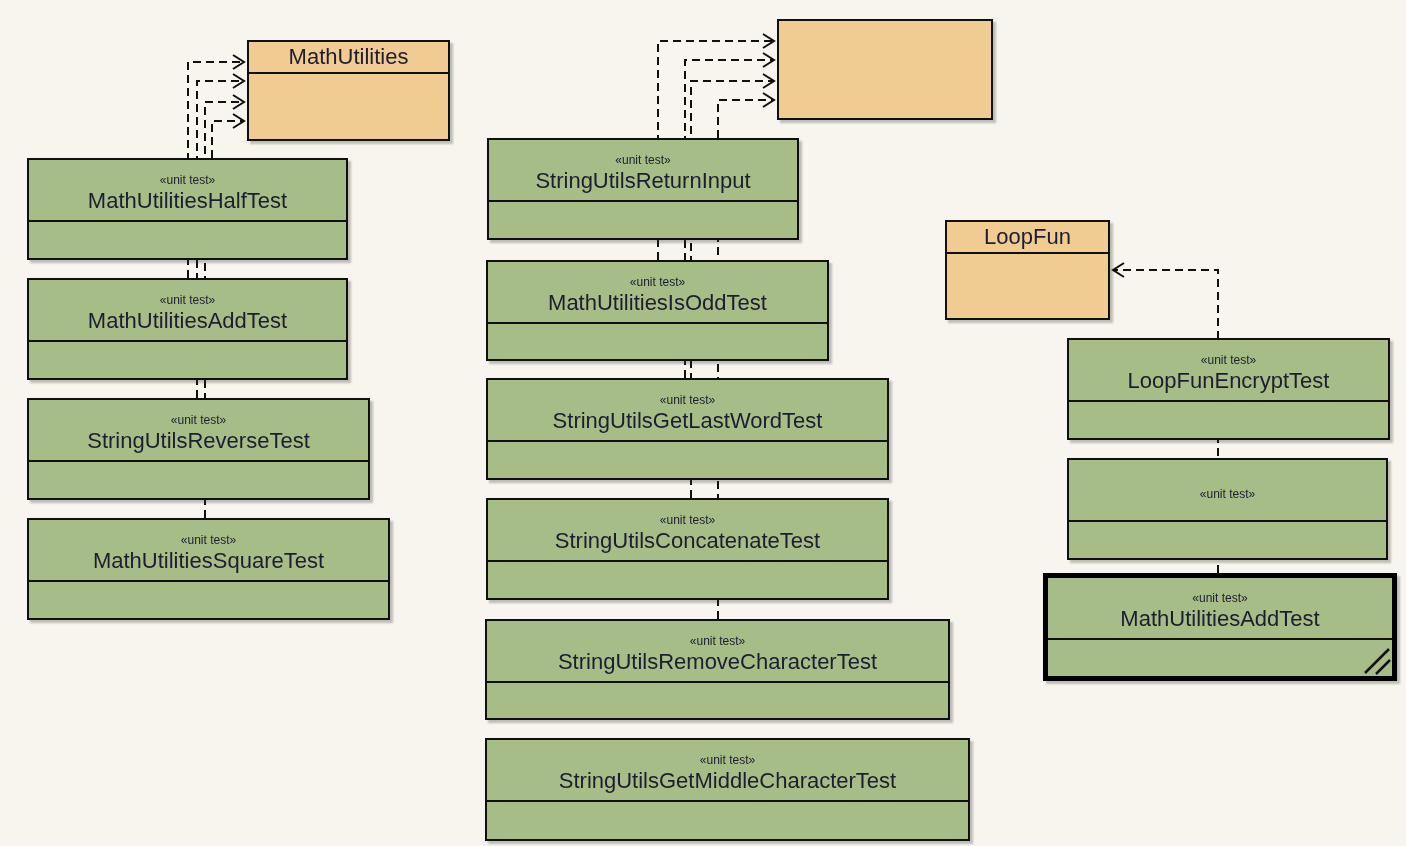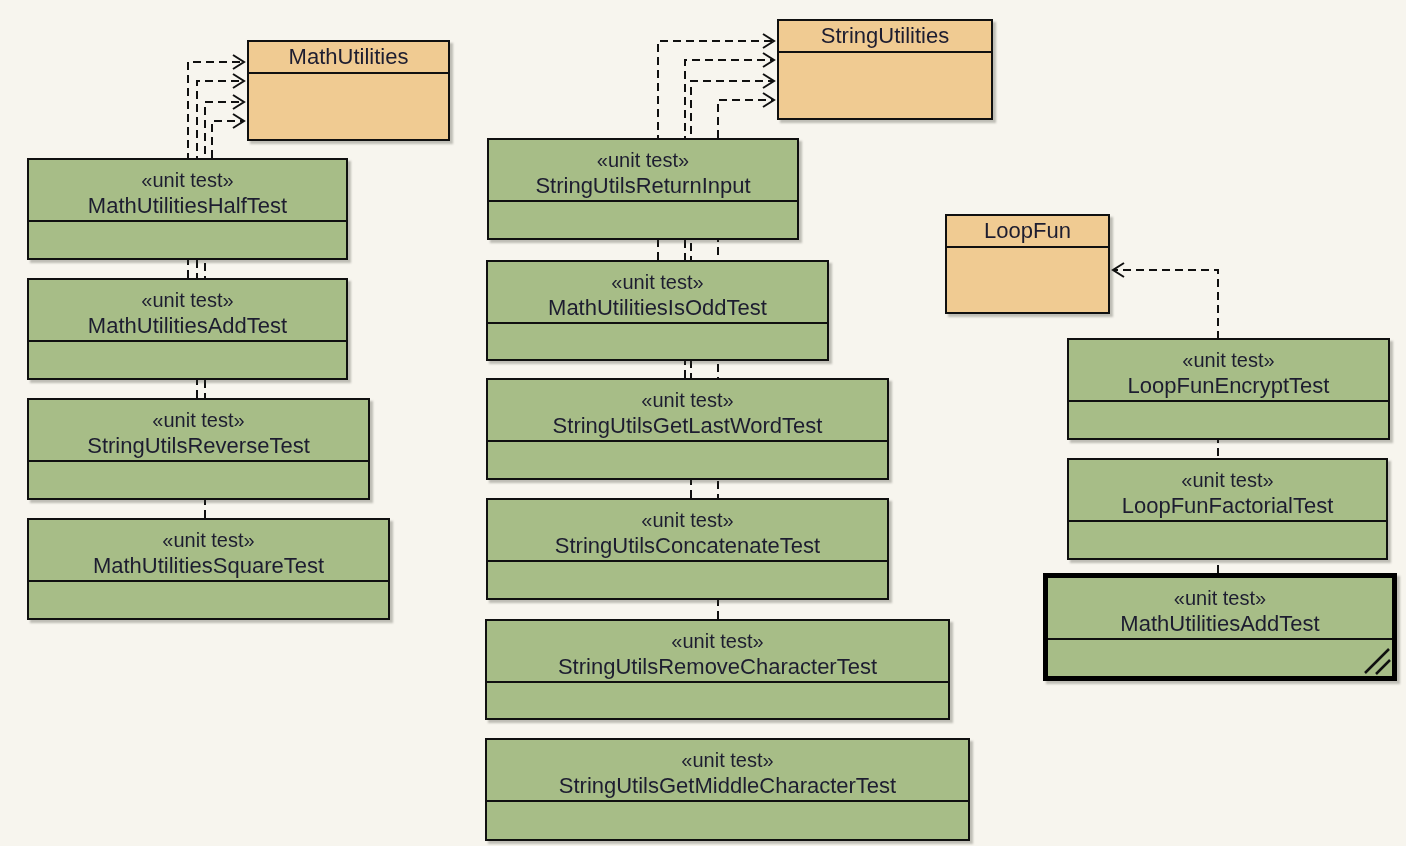--- a/index.html
+++ b/index.html
@@ -22,21 +22,21 @@
     box-shadow:3px 3px 2px rgba(60,60,50,0.30);
     display:flex;flex-direction:column;
   }
   .uml-box .head{
     box-sizing:border-box;border-bottom:2px solid var(--line);
     display:flex;flex-direction:column;align-items:center;justify-content:center;
     width:100%;
   }
   .uml-box .body{flex:1 1 auto;}
   .test .head{height:62px;}
-  .stereotype{font-size:20px;color:var(--text);line-height:1.2;margin-top:8px;}
+  .stereotype{font-size:12px;color:var(--text);line-height:1.2;margin-top:8px;}
   .name{font-size:22px;color:var(--text);line-height:1.25;white-space:nowrap;}
   .class-box{background:var(--class-fill);}
   .class-box .head{height:32px;}
   .selected{border:5px solid #000;z-index:3;}
   .selected .head{height:62px;}
   .resize-handle{position:absolute;right:1px;bottom:1px;}
 </style>
 </head>
 <body>
 
@@ -62,27 +62,24 @@
   </svg>
 
   <div class="uml-box class-box" style="left:247px;top:40px;width:203px;height:101px;">
     <div class="head">
       <div class="name">MathUtilities</div>
     </div>
     <div class="body"></div>
   </div>
 
   <div class="uml-box class-box" style="left:777px;top:19px;width:216px;height:101px;">
-    <div class="head">
-      <div class="name">StringUtilities</div>
-    </div>
     <div class="body"></div>
   </div>
 
-  <div class="uml-box class-box" style="left:945px;top:214px;width:165px;height:100px;">
+  <div class="uml-box class-box" style="left:945px;top:220px;width:165px;height:100px;">
     <div class="head">
       <div class="name">LoopFun</div>
     </div>
     <div class="body"></div>
   </div>
 
   <div class="uml-box test" style="left:27px;top:158px;width:321px;height:102px;">
     <div class="head">
       <div class="stereotype">«unit test»</div>
       <div class="name">MathUtilitiesHalfTest</div>
@@ -166,21 +163,20 @@
     <div class="head">
       <div class="stereotype">«unit test»</div>
       <div class="name">LoopFunEncryptTest</div>
     </div>
     <div class="body"></div>
   </div>
 
   <div class="uml-box test" style="left:1067px;top:458px;width:321px;height:102px;">
     <div class="head">
       <div class="stereotype">«unit test»</div>
-      <div class="name">LoopFunFactorialTest</div>
     </div>
     <div class="body"></div>
   </div>
 
   <div class="uml-box test selected" style="left:1043px;top:573px;width:354px;height:108px;">
     <div class="head">
       <div class="stereotype">«unit test»</div>
       <div class="name">MathUtilitiesAddTest</div>
     </div>
     <div class="body"></div>

